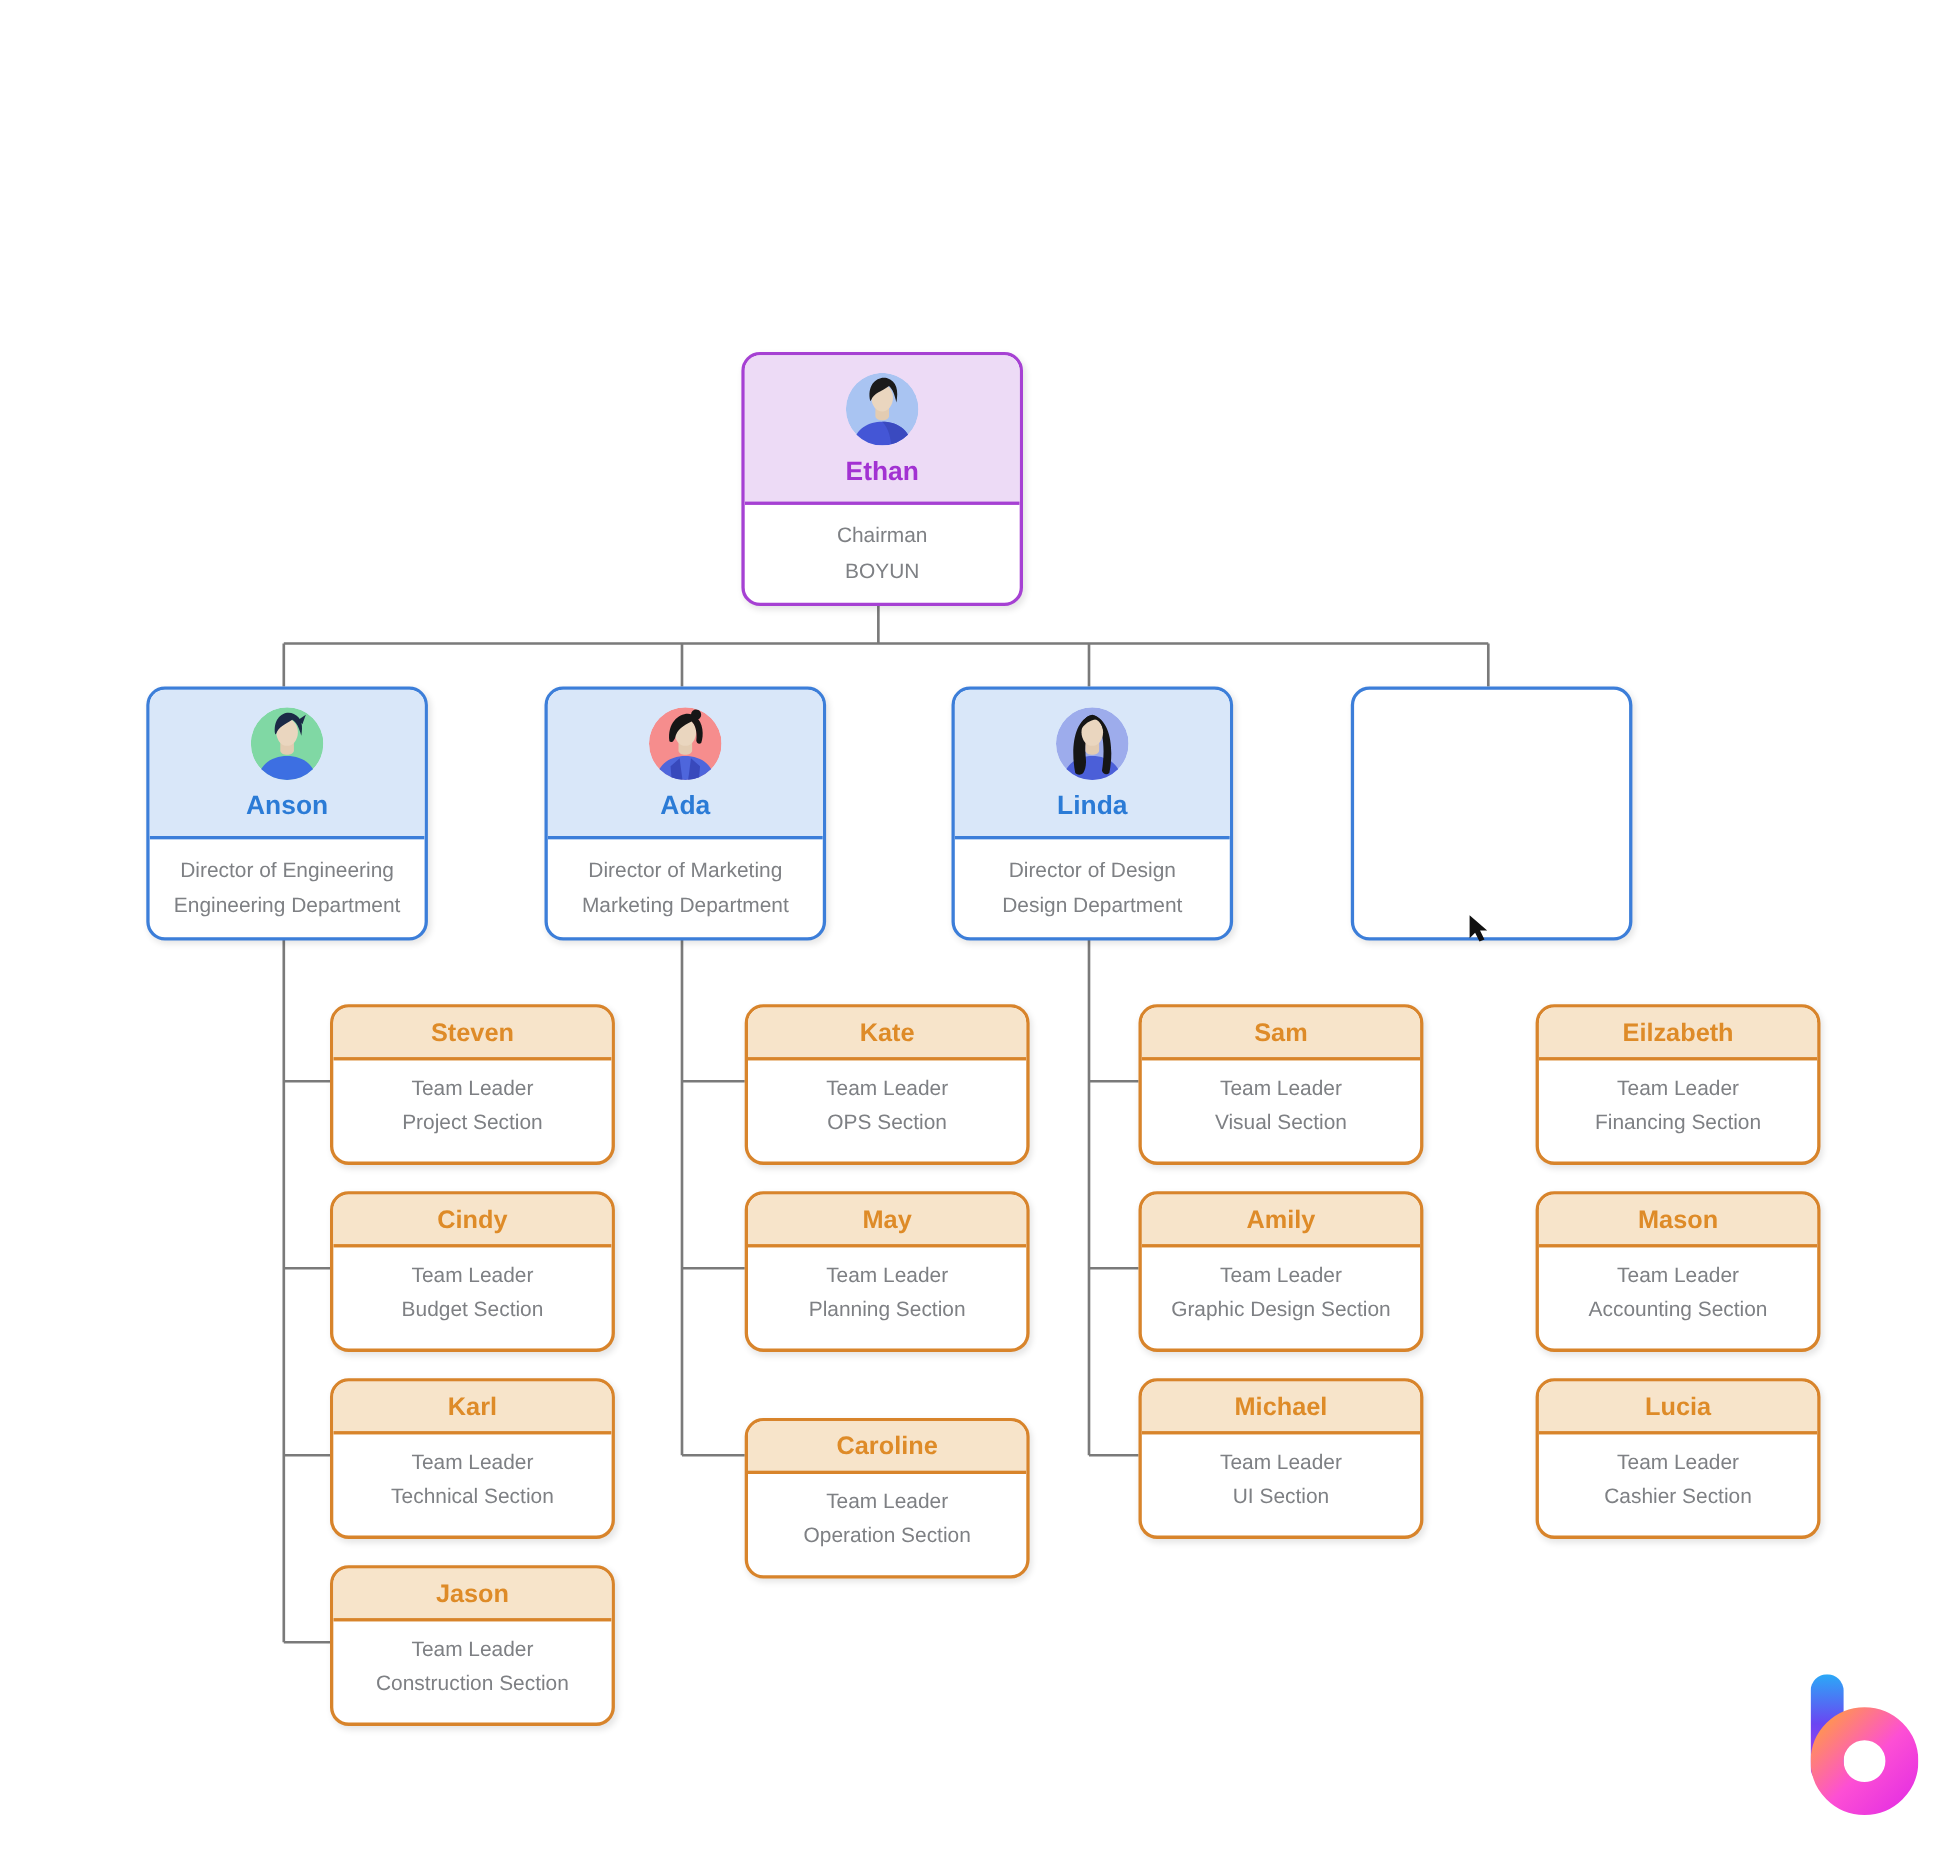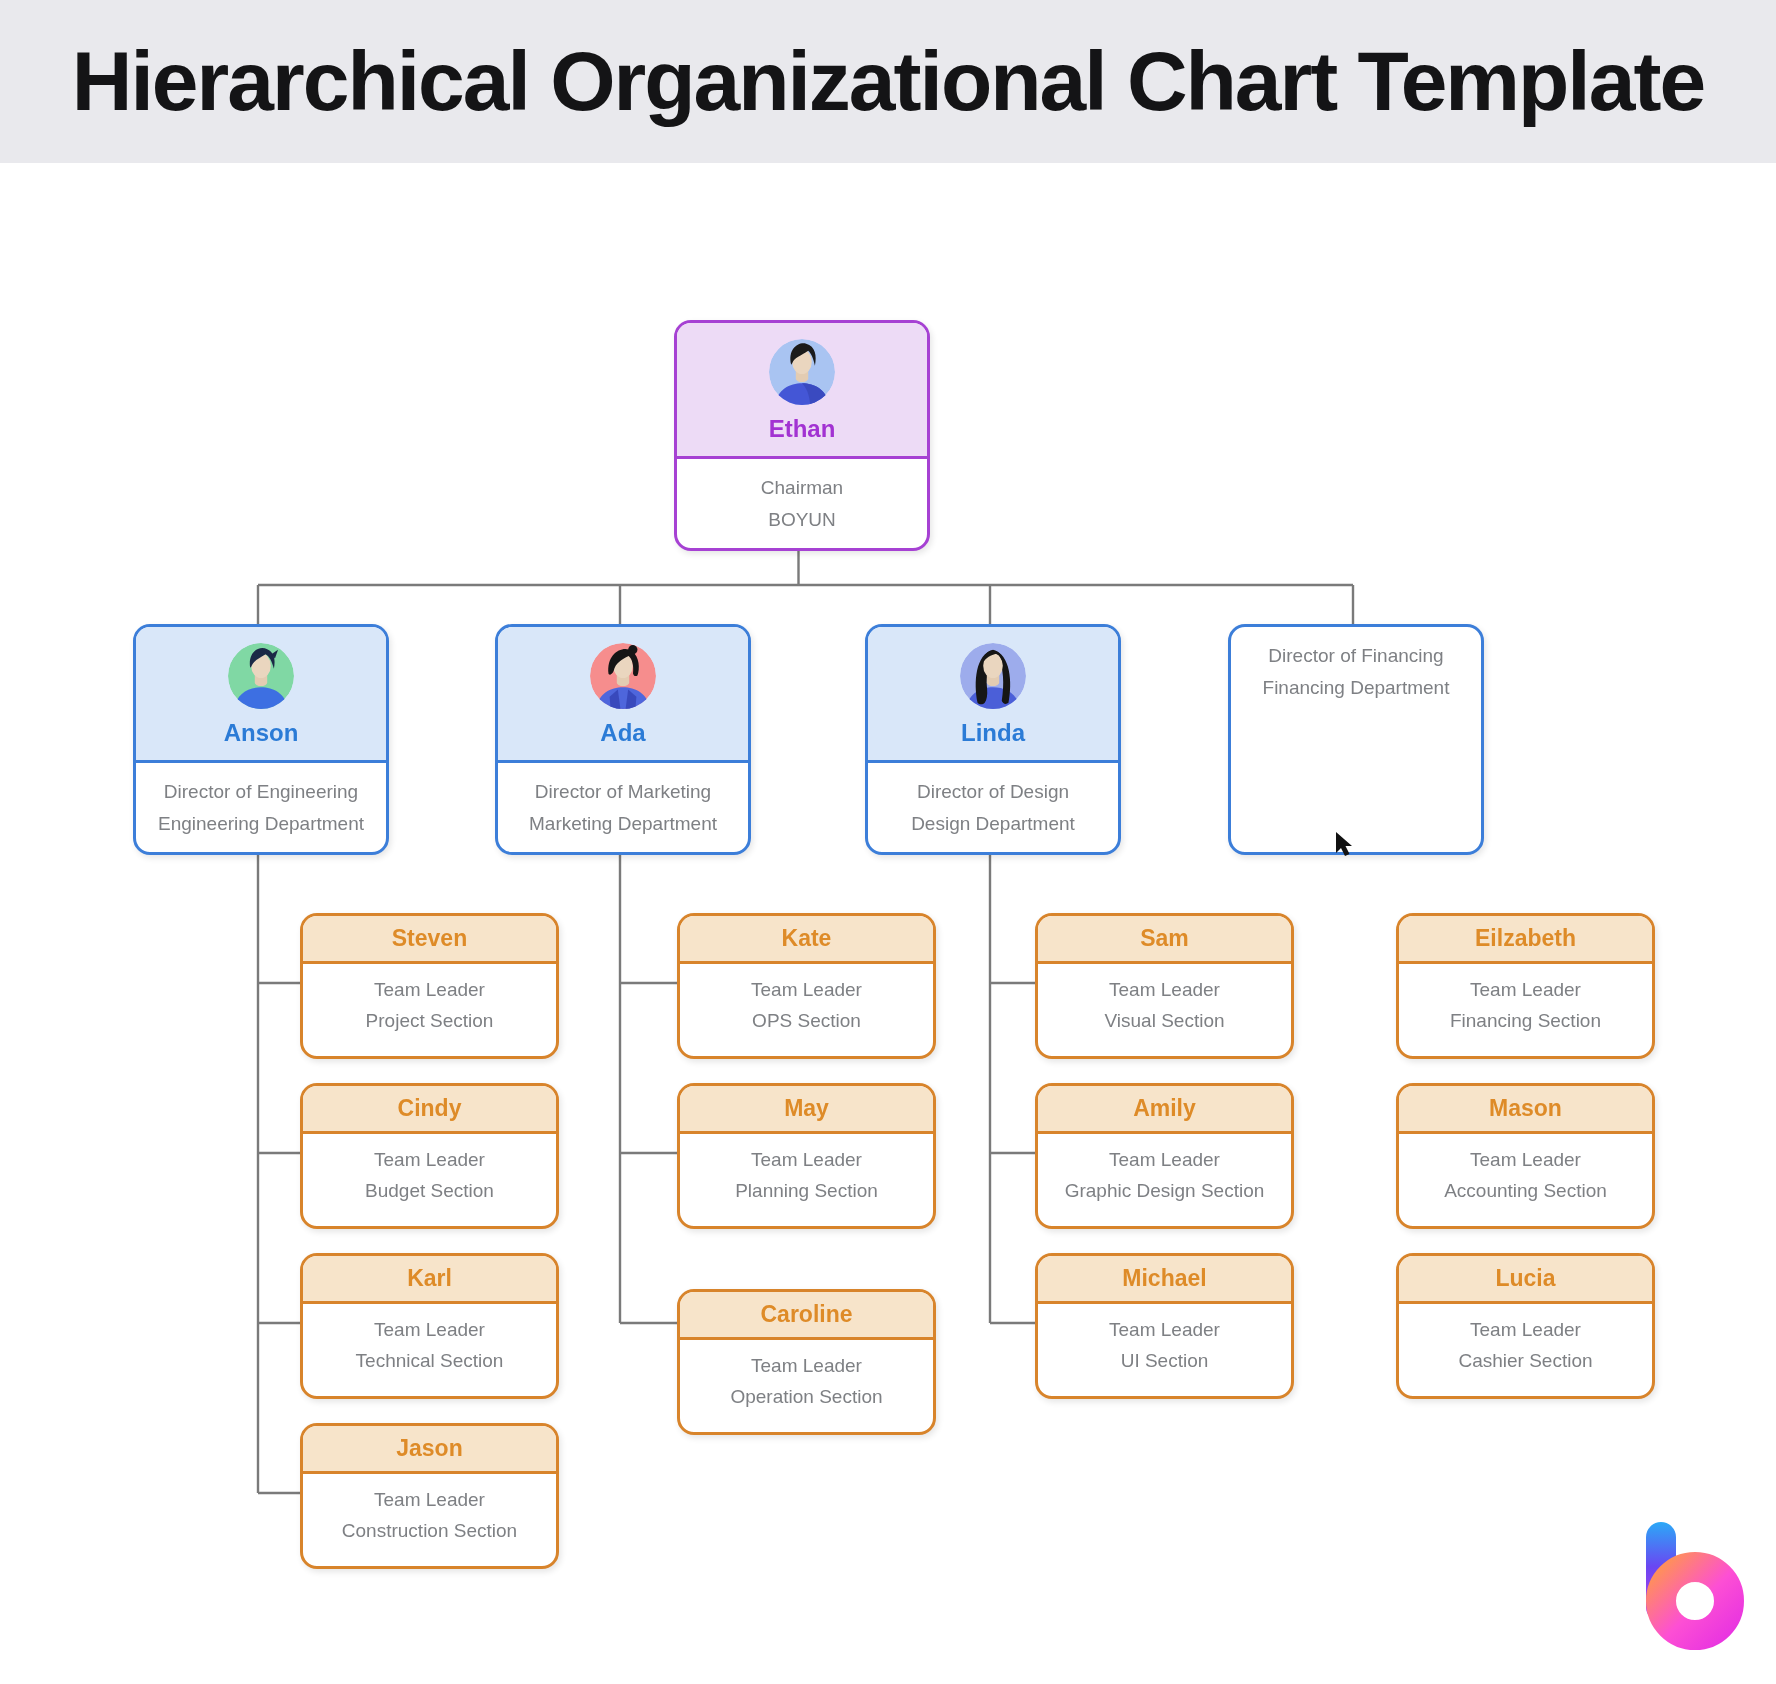--- a/index.html
+++ b/index.html
@@ -126,23 +126,20 @@
           <circle cx="32" cy="32" r="32" fill="#F78D99"></circle>
           <path d="M6 64 C8 49 20 43 32 43 C44 43 56 49 58 64 Z" fill="#4B5FE2"></path>
           <path d="M26 29 h12 v9 c0 5 -12 5 -12 0 z" fill="#E3CCB2"></path>
           <ellipse cx="32" cy="22" rx="9.5" ry="12" fill="#EAD6BF"></ellipse>
           <path d="M21.5 21 C20.5 7 30 2 37 4.5 C44.5 7.5 45.5 15 44.5 23 C42 15.5 39.5 11.5 36 10.5 C29.5 11 24 14.5 22.5 21 Z" fill="#151515"></path>
         </g>
       </symbol>
     </defs>
   </svg>
 
-  <div class="titlebar">
-    <h1>Hierarchical Organizational Chart Template</h1>
-  </div>
 
   <svg class="wires" width="1776" height="1684">
     <path d="M798.5 546 L798.5 585 M258 585 L1353 585
              M258 585 L258 624 M620 585 L620 624 M990 585 L990 624 M1353 585 L1353 624
              M258 848 L258 1493 M258 983 L300 983 M258 1153 L300 1153 M258 1323 L300 1323 M258 1493 L300 1493
              M620 848 L620 1323 M620 983 L677 983 M620 1153 L677 1153 M620 1323 L677 1323
              M990 848 L990 1323 M990 983 L1035 983 M990 1153 L1035 1153 M990 1323 L1035 1323" fill="none" stroke="#7A7A7A" stroke-width="2.4"></path>
   </svg>
 
   <div class="card big purple p-root">
@@ -191,24 +188,20 @@
         </svg>
       <div class="name">Linda</div>
     </div>
     <div class="bd">
       <div class="ln">Director of Design</div>
       <div class="ln">Design Department</div>
     </div>
   </div>
 
   <div class="card big blue p-d3">
-    <div class="bd">
-      <div class="ln">Director of Financing</div>
-      <div class="ln">Financing Department</div>
-    </div>
   </div>
 
   <div class="card small orange p-l0">
     <div class="hd">
         <div class="name">Steven</div>
       </div>
     <div class="bd">
       <div class="ln">Team Leader</div>
       <div class="ln">Project Section</div>
     </div>

